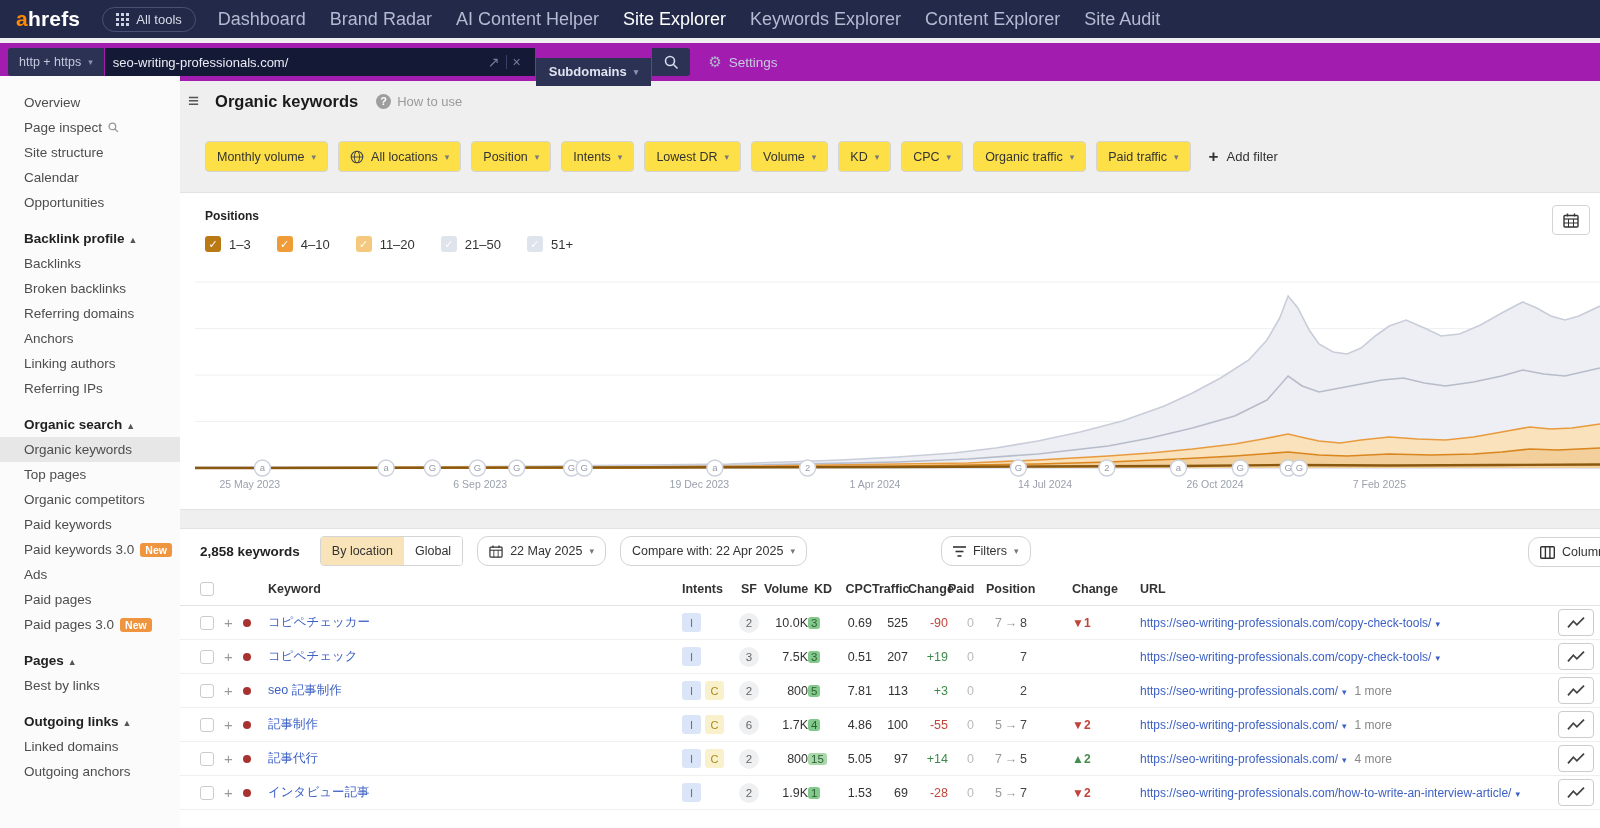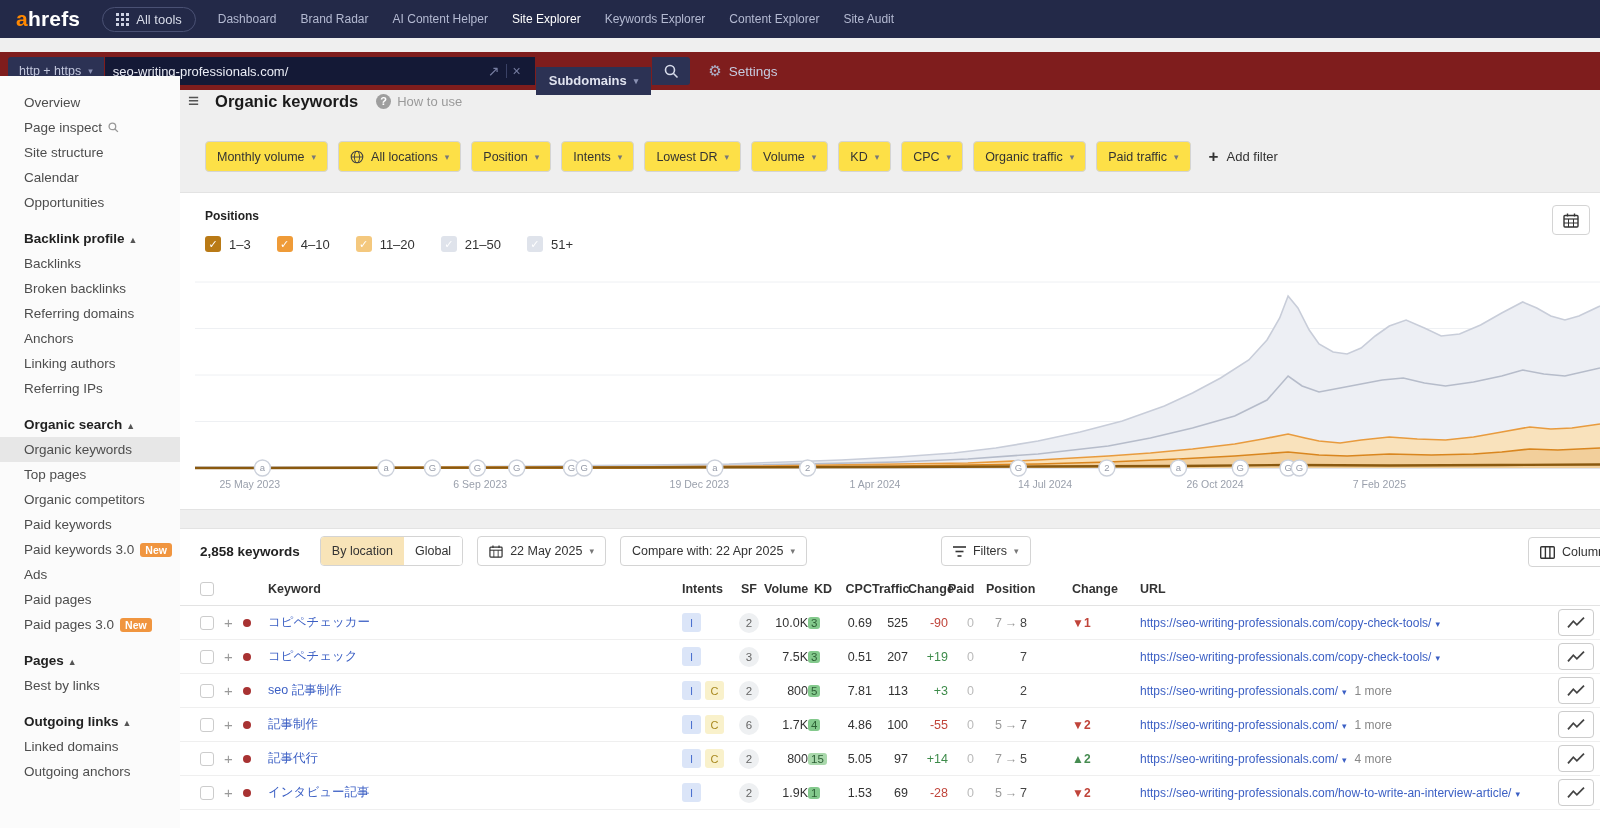--- a/index.html
+++ b/index.html
@@ -5,25 +5,25 @@
   * { margin:0; padding:0; box-sizing:border-box; }
   html,body { width:1600px; height:828px; overflow:hidden; }
   body { font-family:"Liberation Sans","DejaVu Sans",sans-serif; background:#efefef; position:relative; color:#333; }
 
   
   .topnav { position:absolute; top:0; left:0; width:1600px; height:38px; background:#232948; display:flex; align-items:center; padding:0 16px; }
   .logo { font-size:21px; font-weight:bold; letter-spacing:.2px; margin-right:22px; }
   .logo .a { color:#ff8800; } .logo .rest { color:#fff; }
   .alltools { display:flex; align-items:center; gap:7px; border:1px solid #4a5174; border-radius:15px; padding:4px 13px; color:#d8dce9; font-size:13px; background:none; cursor:pointer; margin-right:22px; }
   .nav-items { display:flex; align-items:center; gap:24px; }
-  .nav-item { color:#b4bad2; font-size:12px; cursor:pointer; white-space:nowrap;text-align:center; }
+  .nav-item { color:#b4bad2; font-size:18px; cursor:pointer; white-space:nowrap;text-align:center; }
   .nav-item.active { color:#ffffff; }
 
   
-  .searchrow { position:absolute; top:52px; left:0; width:1600px; height:38px; background:#7f1d1d; display:flex; align-items:center; padding:0 8px; }
+  .searchrow { position:absolute; top:43px; left:0; width:1600px; height:38px; background:#a21caf; display:flex; align-items:center; padding:0 8px; }
   .sbar { display:flex; align-items:center; height:28px; }
   .proto { height:28px; background:#2c3254; border:none; border-radius:3px 0 0 3px; color:#c3c8dd; font-size:12.5px; padding:0 11px; display:flex; align-items:center; gap:7px; cursor:pointer; }
   .urlbox { height:28px; background:#141936; display:flex; align-items:center; width:430px; margin-left:1px; padding:0 8px; }
   .urlbox input { flex:1; background:transparent; border:none; outline:none; color:#e9ebf4; font-size:13px; font-family:inherit; }
   .ubicon { color:#767da1; font-size:14px; padding:0 6px; cursor:pointer; }
   .ubdiv { width:1px; height:14px; background:#3a4166; }
   .subd { height:28px; background:#2c3254; border:none; color:#e0e3ef; font-size:13px; font-weight:bold; padding:0 13px; display:flex; align-items:center; gap:7px; margin-left:1px; cursor:pointer;margin-top:19px; }
   .sbtn { height:28px; width:38px; background:#2c3254; border:none; border-radius:0 3px 3px 0; margin-left:1px; display:flex; align-items:center; justify-content:center; cursor:pointer; color:#d6daea; }
   .settings { display:flex; align-items:center; gap:7px; color:#c6cbdf; font-size:13.5px; margin-left:18px; background:none; border:none; cursor:pointer; }
   .gear { font-size:15px; color:#aeb4cc; }
@@ -60,21 +60,21 @@
   .cbx { width:16px; height:16px; border-radius:3px; color:#fff; font-size:11px; display:flex; align-items:center; justify-content:center; }
   #chart-svg { display:block; margin:8px 0 0 15px; }
 
   
   .card-tab { top:528px; width:1420px; height:400px; }
   .toolbar { display:flex; align-items:center; padding:8px 0 8px 20px; height:44px; position:relative; }
   .kcount { font-size:13.5px; font-weight:bold; color:#222; margin-right:20px; }
   .toggle { display:flex; border:1px solid #d4d4d4; border-radius:4px; overflow:hidden; margin-right:14px; }
   .tg { height:28px; padding:0 11px; font-size:12.5px; display:flex; align-items:center; background:#fff; color:#333; cursor:pointer; border:none; font-family:inherit; }
   .tg.active { background:#f8e4b8; }
-  .tbtn { height:30px; background:#fff; border:1px solid #d4d4d4; border-radius:4px; font-size:12.5px; color:#333; padding:12px 11px; display:flex; align-items:center; gap:7px; cursor:pointer; margin-right:14px; font-family:inherit; white-space:nowrap; }
+  .tbtn { height:30px; background:#fff; border:1px solid #d4d4d4; border-radius:11px; font-size:12.5px; color:#333; padding:12px 11px; display:flex; align-items:center; gap:7px; cursor:pointer; margin-right:14px; font-family:inherit; white-space:nowrap; }
   .tbtn.filters { margin-left:120px; }
   .cols-btn { position:absolute; left:1348px; top:8px; width:130px; }
 
   .tgrid { display:grid; grid-template-columns:88px 414px 52px 30px 44px 30px 34px 36px 40px 26px 12px 58px 28px 48px 20px 410px 8px 44px; align-items:center; }
   .thead { height:33px; border-bottom:1px solid #e3e3e3; font-size:12.5px; font-weight:bold; color:#333; }
   .trow { min-height:34px; border-bottom:1px solid #efefef; font-size:12.5px; }
   .ctrl { display:flex; align-items:center; gap:10px; padding-left:20px; }
   .rcb { width:14px; height:14px; border:1px solid #ccc; border-radius:3px; background:#fff; cursor:pointer; flex:none; }
   .plus-g { color:#9a9a9a; font-size:15px; cursor:pointer; }
   .rdot { width:8px; height:8px; border-radius:50%; background:#a83232; flex:none; }

